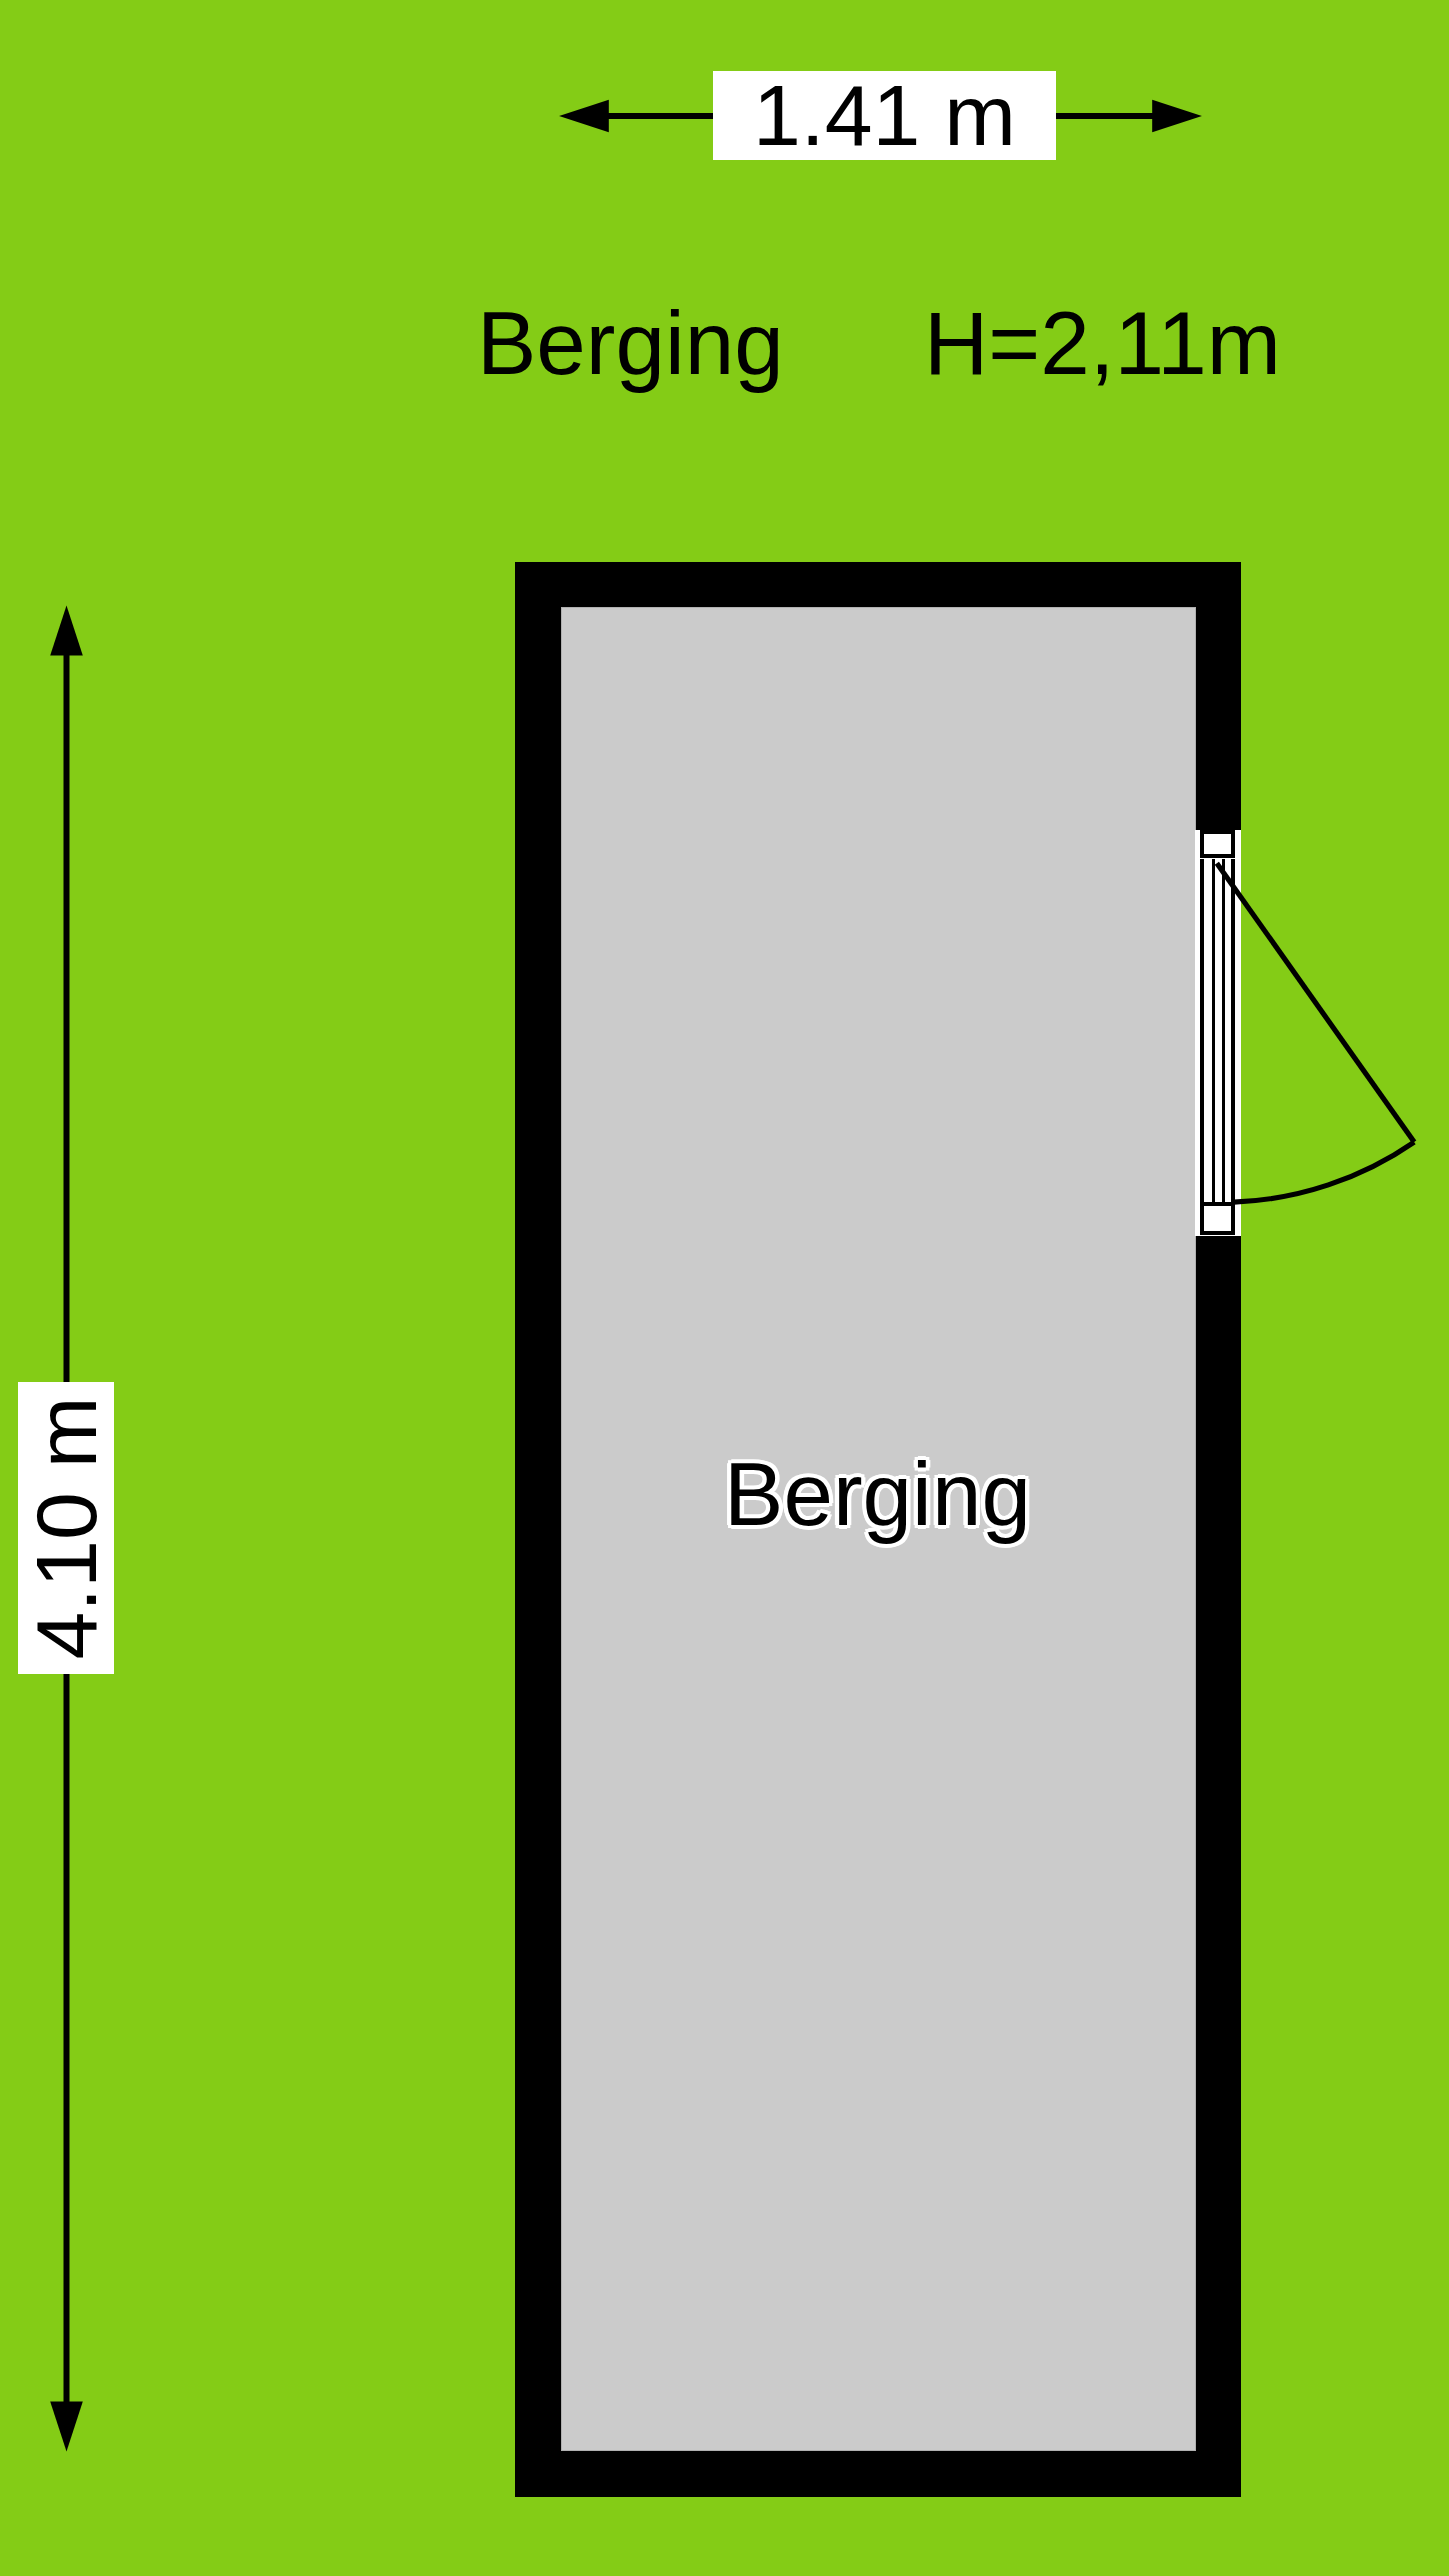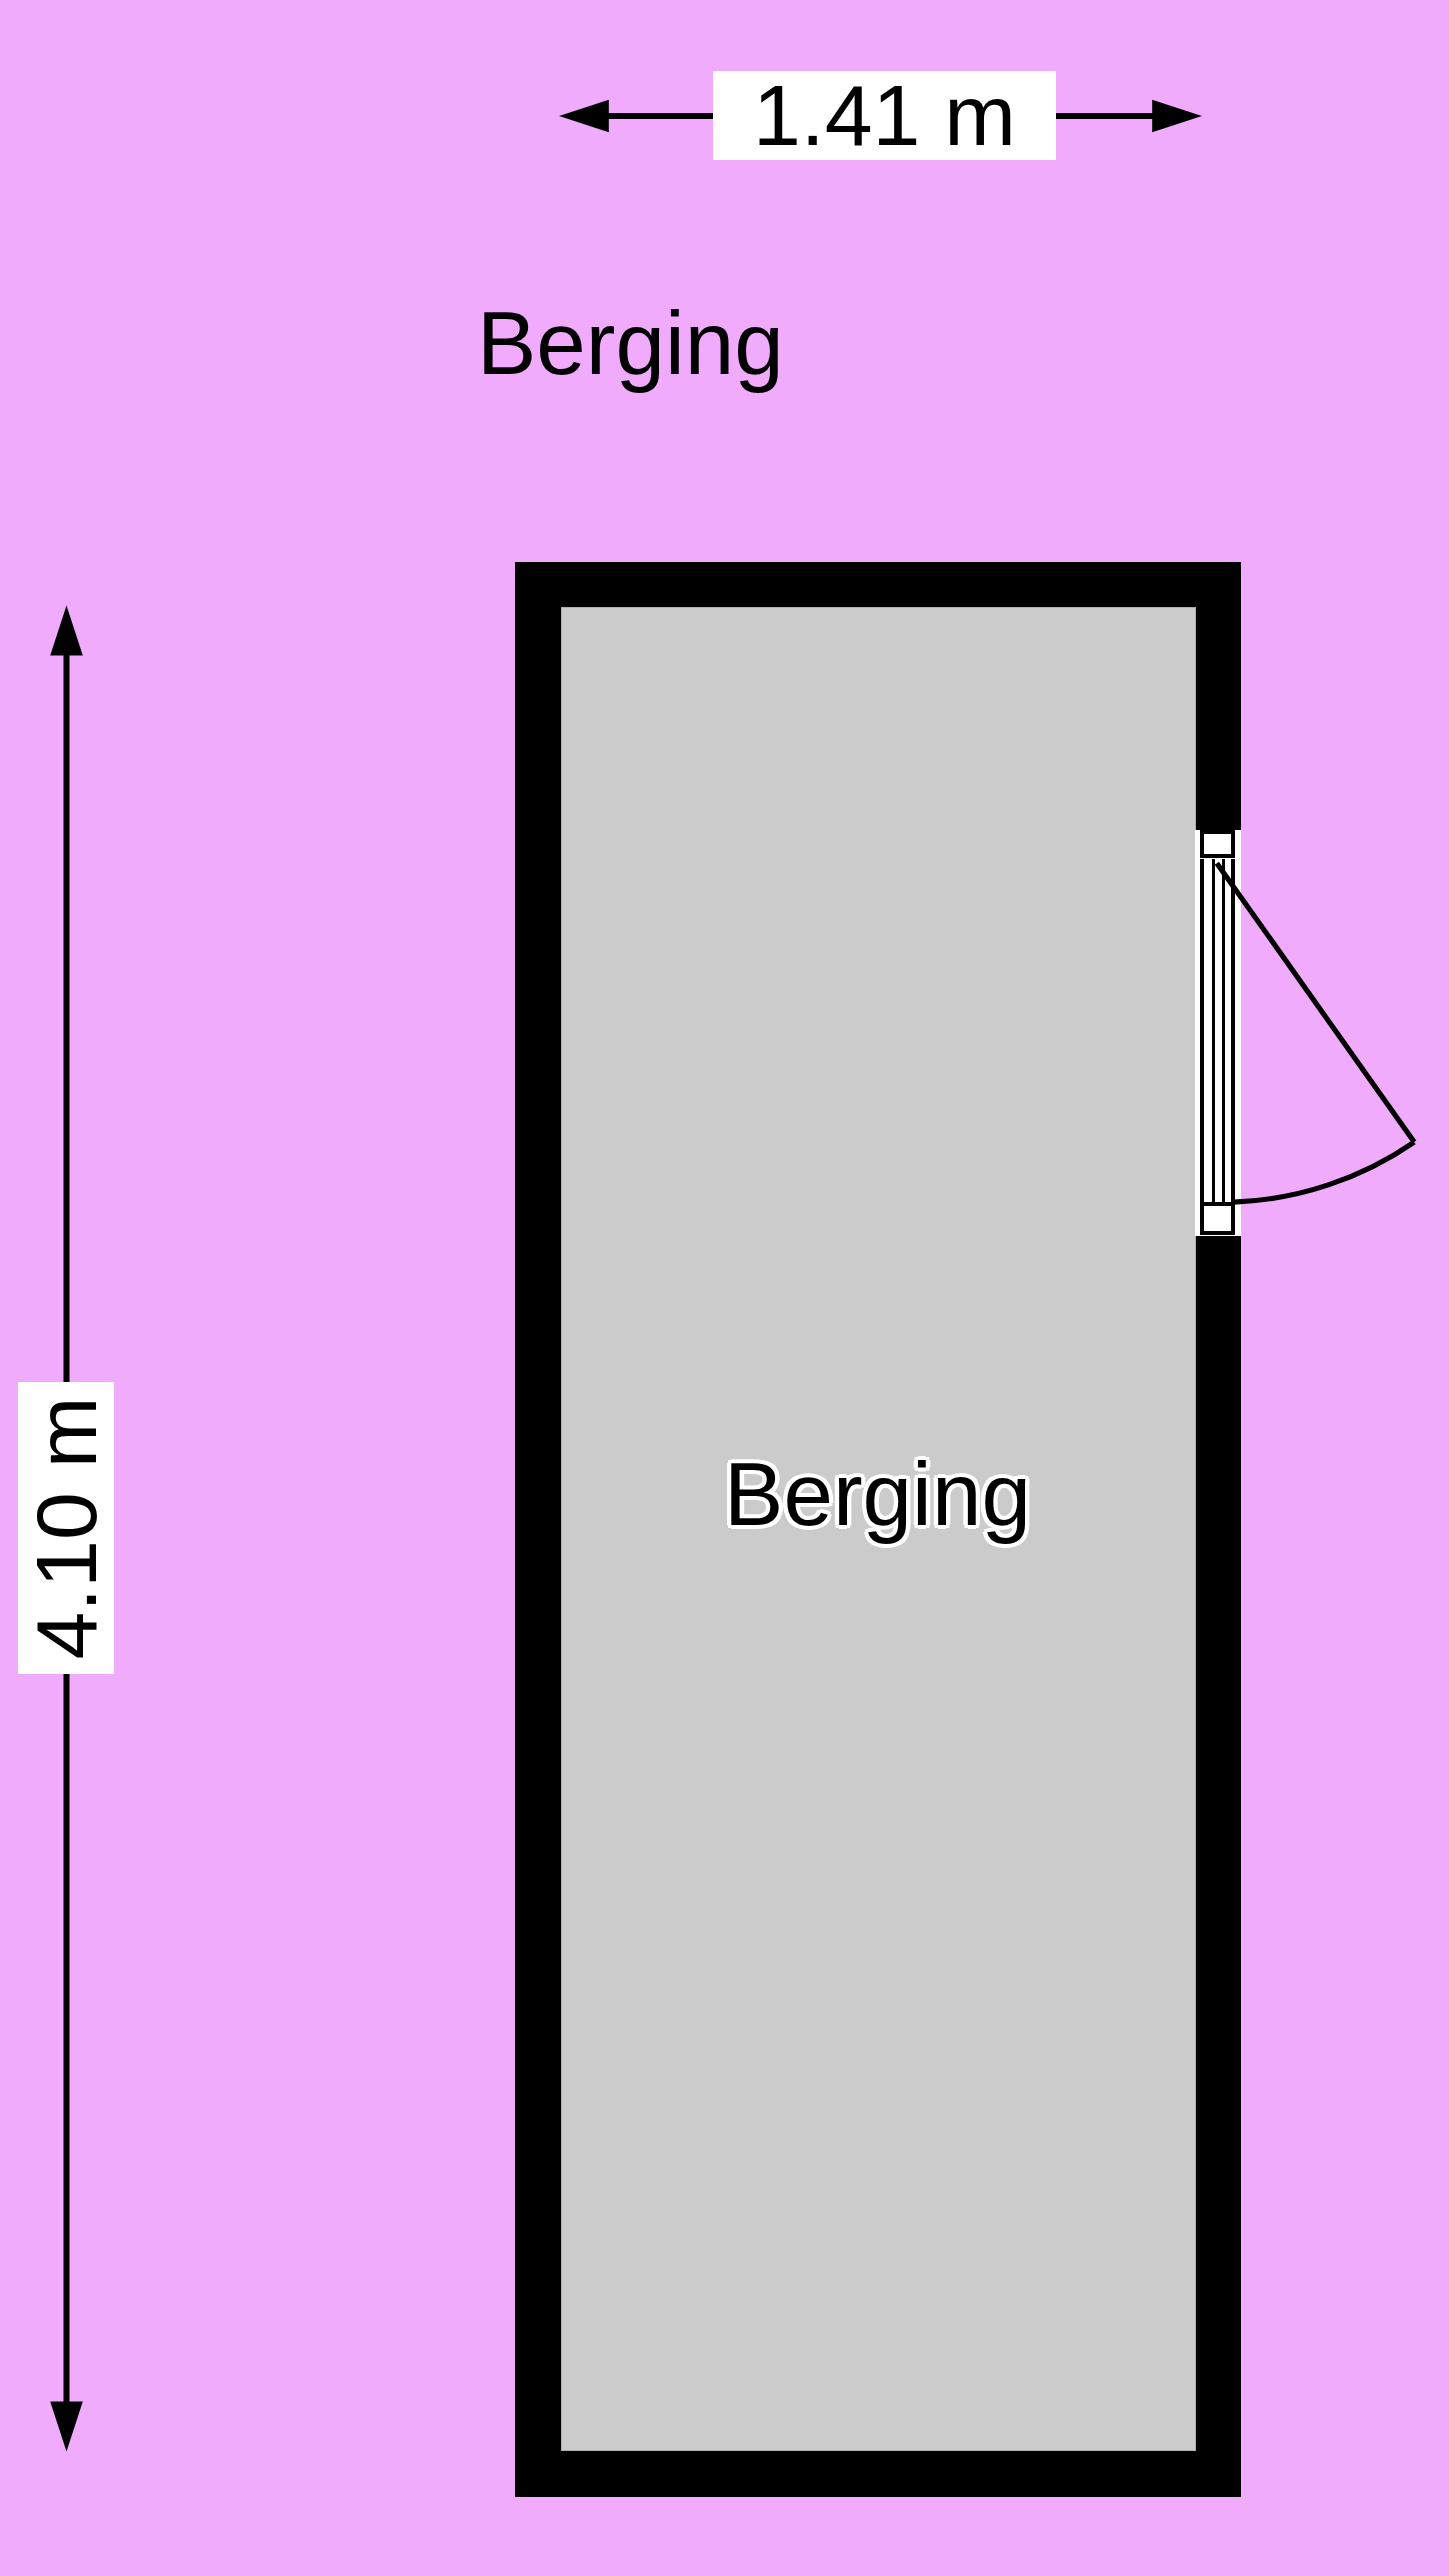--- a/index.html
+++ b/index.html
@@ -3,21 +3,21 @@
 <meta charset="utf-8">
 <style>
   * { margin: 0; padding: 0; box-sizing: border-box; }
   html, body { background: #ffffff; }
   body { font-family: "Liberation Sans", sans-serif; color: #000; }
 
   .canvas {
     position: relative;
     width: 1449px;
     height: 2576px;
-    background: #f0abfc;
+    background: #84cc16;
     overflow: hidden;
   }
 
   .abs { position: absolute; }
 
   
   .room-title {
     left: 477px; top: 299px;
     font-size: 89px; line-height: 89px;
     white-space: nowrap;
@@ -108,20 +108,21 @@
 <div class="canvas">
 
   <svg class="abs dim-svg dim-width-svg" width="661" height="60" viewBox="0 0 770 70">
     <line x1="60" y1="35" x2="710" y2="35" stroke-width="7" stroke="#000000"></line>
     <polygon points="10,35 68,16 68,54" fill="#000000"></polygon>
     <polygon points="760,35 702,16 702,54" fill="#000000"></polygon>
   </svg>
   <div class="abs dim-width-label">1.41 m</div>
 
   <div class="abs room-title">Berging</div>
+  <div class="abs ceiling-height">H=2,11m</div>
 
   <svg class="abs dim-svg dim-height-svg" width="69" height="1863" viewBox="0 0 80 2170">
     <line x1="40" y1="64" x2="40" y2="2106" stroke-width="7" stroke="#000000"></line>
     <polygon points="40,10 21,68 59,68" fill="#000000"></polygon>
     <polygon points="40,2160 21,2102 59,2102" fill="#000000"></polygon>
   </svg>
   <div class="abs dim-height-label">4.10 m</div>
 
   <div class="abs wall-rect" style="background-color: rgb(0, 0, 0);"></div>
   <div class="abs floor-rect" style="background-color: rgb(203, 203, 203);"></div>

